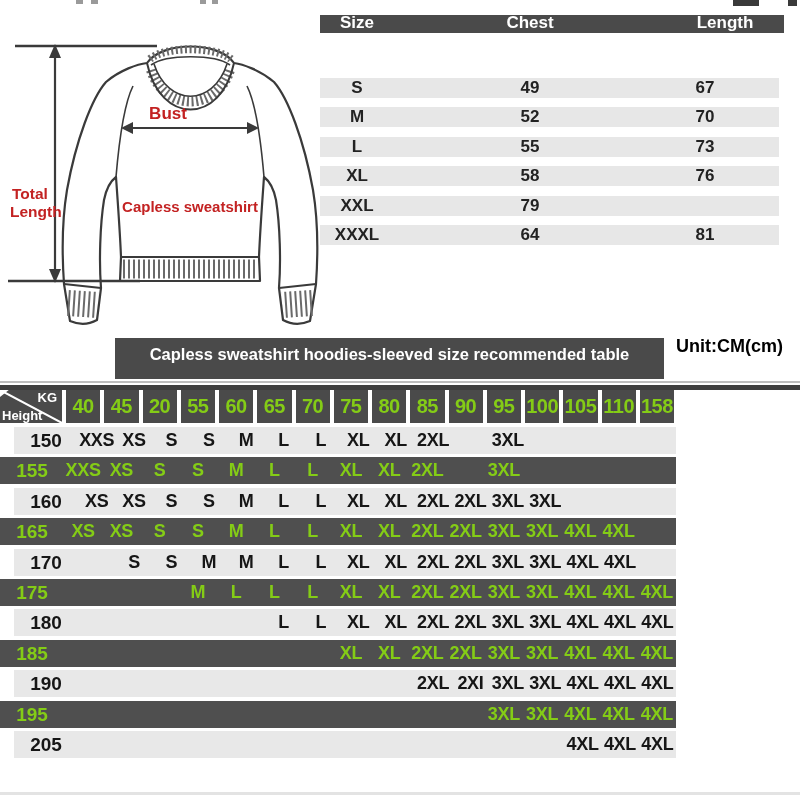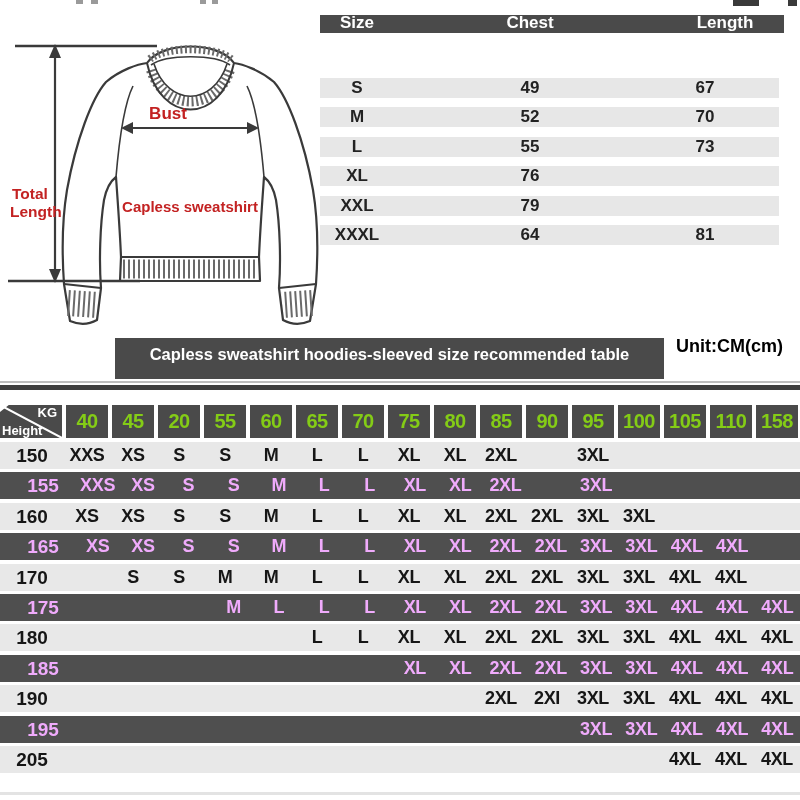--- a/index.html
+++ b/index.html
@@ -39,37 +39,37 @@
   .banner{
     position:absolute;left:115px;top:338px;width:549px;height:46px;background:var(--dark);
     color:#fff;font-size:16.5px;line-height:33px;text-align:center;white-space:nowrap;
   }
   .unit{position:absolute;left:676px;top:336px;font-size:18px;color:#000;}
   .separator{
     position:absolute;left:0;top:379px;width:800px;height:11px;
     background:linear-gradient(180deg,#ffffff 0 2px,#bdbdbd 2px 4px,#ffffff 4px 6px,#3f3f3f 6px 11px);
   }
   
-  .fit{position:absolute;left:0;top:405px;width:800px;}
+  .fit{position:absolute;left:0;top:390px;width:676px;}
   .fit-head{display:grid;grid-template-columns:64px repeat(16,1fr);height:33px;}
   .fit-head .wcell{
     background:var(--dark);color:#84cc16;font-size:20px;line-height:33px;text-align:center;
     margin:0 2px;letter-spacing:-0.5px;
   }
   .corner{position:relative;background:var(--dark);margin-right:2px;}
   .corner svg{position:absolute;inset:0;width:100%;height:100%;}
   .corner .kg{position:absolute;top:0;right:5px;color:#fff;font-size:13px;}
   .corner .hgt{position:absolute;bottom:0;left:2px;color:#fff;font-size:13px;}
   .fit-body{margin-top:4px;}
   .fit-row{
     display:grid;grid-template-columns:64px repeat(16,1fr);
     height:27px;margin-bottom:3.4px;
   }
-  .fit-row.light{background:var(--fit-light);color:#161616;}
-  .fit-row.dark{background:var(--fit-dark);color:#f0abfc;padding-left:11px;}
+  .fit-row.light{background:var(--fit-light);color:#161616;margin-left:14px;}
+  .fit-row.dark{background:var(--fit-dark);color:#84cc16;}
   .fit-cell{font-size:18px;line-height:27px;text-align:center;letter-spacing:-0.3px;}
   .fit-hcell{font-size:19px;line-height:27px;text-align:center;}
   .bottom-strip{position:absolute;left:0;top:792px;width:800px;height:3px;background:#e3e3e3;}
 </style>
 </head>
 <body>
 
 <div class="canvas">
 
   <div class="frag" style="left:76px;top:0;width:7px;height:4px;"></div>
@@ -143,20 +143,21 @@
           <div class="st-cell">52</div>
           <div class="st-cell">70</div>
         </div>
         <div class="st-row">
           <div class="st-cell">L</div>
           <div class="st-cell">55</div>
           <div class="st-cell">73</div>
         </div>
         <div class="st-row">
           <div class="st-cell">XL</div>
+          <div class="st-cell">58</div>
           <div class="st-cell">76</div>
         </div>
         <div class="st-row">
           <div class="st-cell">XXL</div>
           <div class="st-cell">79</div>
         </div>
         <div class="st-row">
           <div class="st-cell">XXXL</div>
           <div class="st-cell">64</div>
           <div class="st-cell">81</div>

